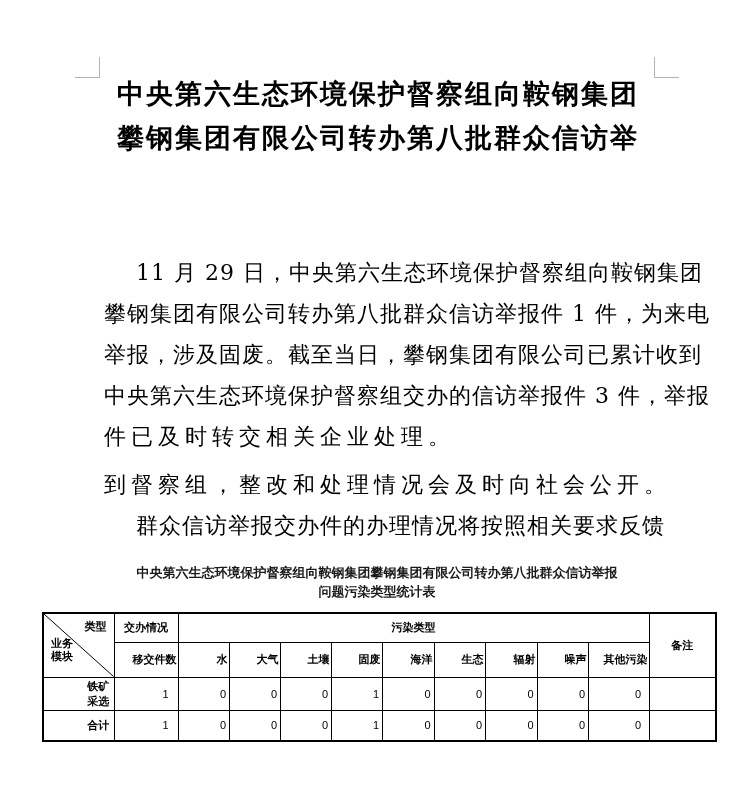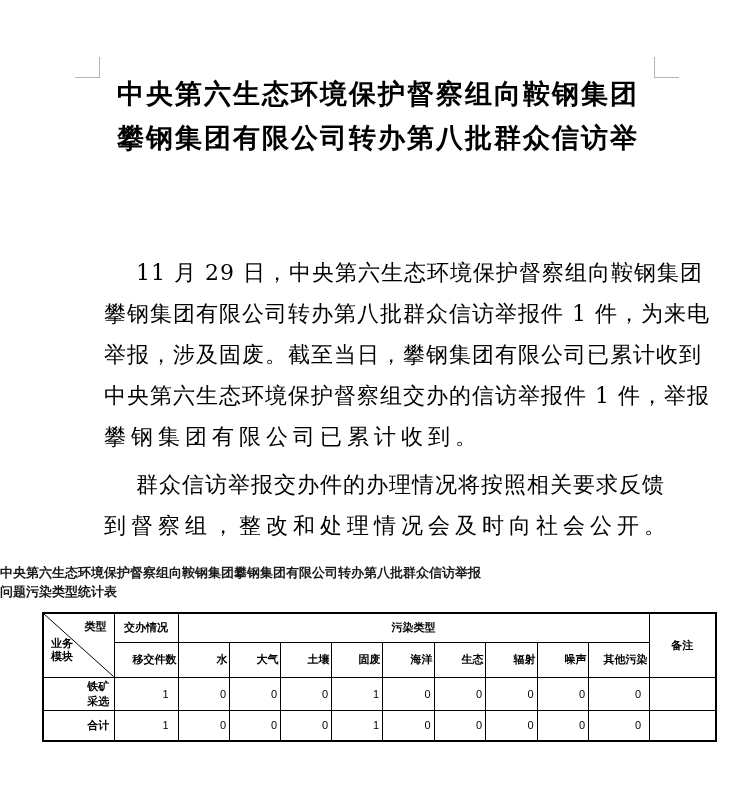--- a/index.html
+++ b/index.html
@@ -19,21 +19,21 @@
   
   .para { position:absolute; left:104px; width:550px; font-size:22px; }
   .p1 { top:252px; }
   .p2 { top:464px; }
   .bline { height:41px; line-height:41px; letter-spacing:1px;
            text-align:justify; text-align-last:justify; white-space:nowrap; }
   .bline.indent { text-indent:32px; }
   .bline.lastline { text-align:left; text-align-last:left; letter-spacing:5px; }
 
   
-  .caption { position:absolute; left:0; top:563px; width:754px; text-align:left;
+  .caption { position:absolute; left:0; top:563px; width:754px; text-align:center;
              font-family:"Liberation Sans","DejaVu Sans",sans-serif;
              font-size:13px; font-weight:bold; line-height:19px; color:#1a1a1a; }
 
   
   .stats { position:absolute; left:42px; top:612px; width:675px;
            border-collapse:collapse; table-layout:fixed;
            font-family:"Liberation Sans","DejaVu Sans",sans-serif; font-size:11px; }
   .stats td { border:1px solid #000; text-align:center; vertical-align:middle; padding:1px; }
   .stats { border:2px solid #000; }
   .stats .hrow1 td { height:29px; }
@@ -56,27 +56,27 @@
 
   <div class="title">
     <div>中央第六生态环境保护督察组向鞍钢集团</div>
     <div>攀钢集团有限公司转办第八批群众信访举</div>
   </div>
 
   <div class="para p1">
     <div class="bline indent">11 月 29 日，中央第六生态环境保护督察组向鞍钢集团</div>
     <div class="bline">攀钢集团有限公司转办第八批群众信访举报件 1 件，为来电</div>
     <div class="bline">举报，涉及固废。截至当日，攀钢集团有限公司已累计收到</div>
-    <div class="bline">中央第六生态环境保护督察组交办的信访举报件 1 件，举报</div>
-    <div class="bline lastline">攀钢集团有限公司已累计收到。</div>
+    <div class="bline">中央第六生态环境保护督察组交办的信访举报件 3 件，举报</div>
+    <div class="bline lastline">件已及时转交相关企业处理。</div>
   </div>
 
   <div class="para p2">
+    <div class="bline lastline">到督察组，整改和处理情况会及时向社会公开。</div>
     <div class="bline indent">群众信访举报交办件的办理情况将按照相关要求反馈</div>
-    <div class="bline lastline">到督察组，整改和处理情况会及时向社会公开。</div>
   </div>
 
   <div class="caption">
     <div>中央第六生态环境保护督察组向鞍钢集团攀钢集团有限公司转办第八批群众信访举报</div>
     <div>问题污染类型统计表</div>
   </div>
 
   <table class="stats">
     <colgroup>
       <col style="width:71px">

